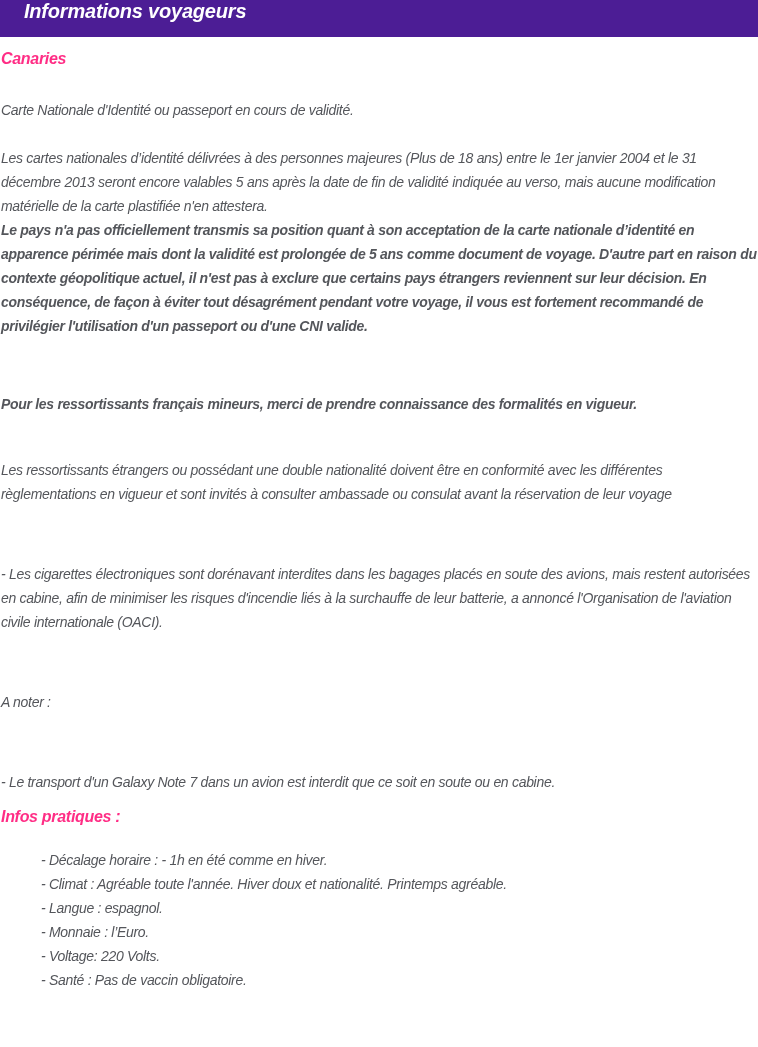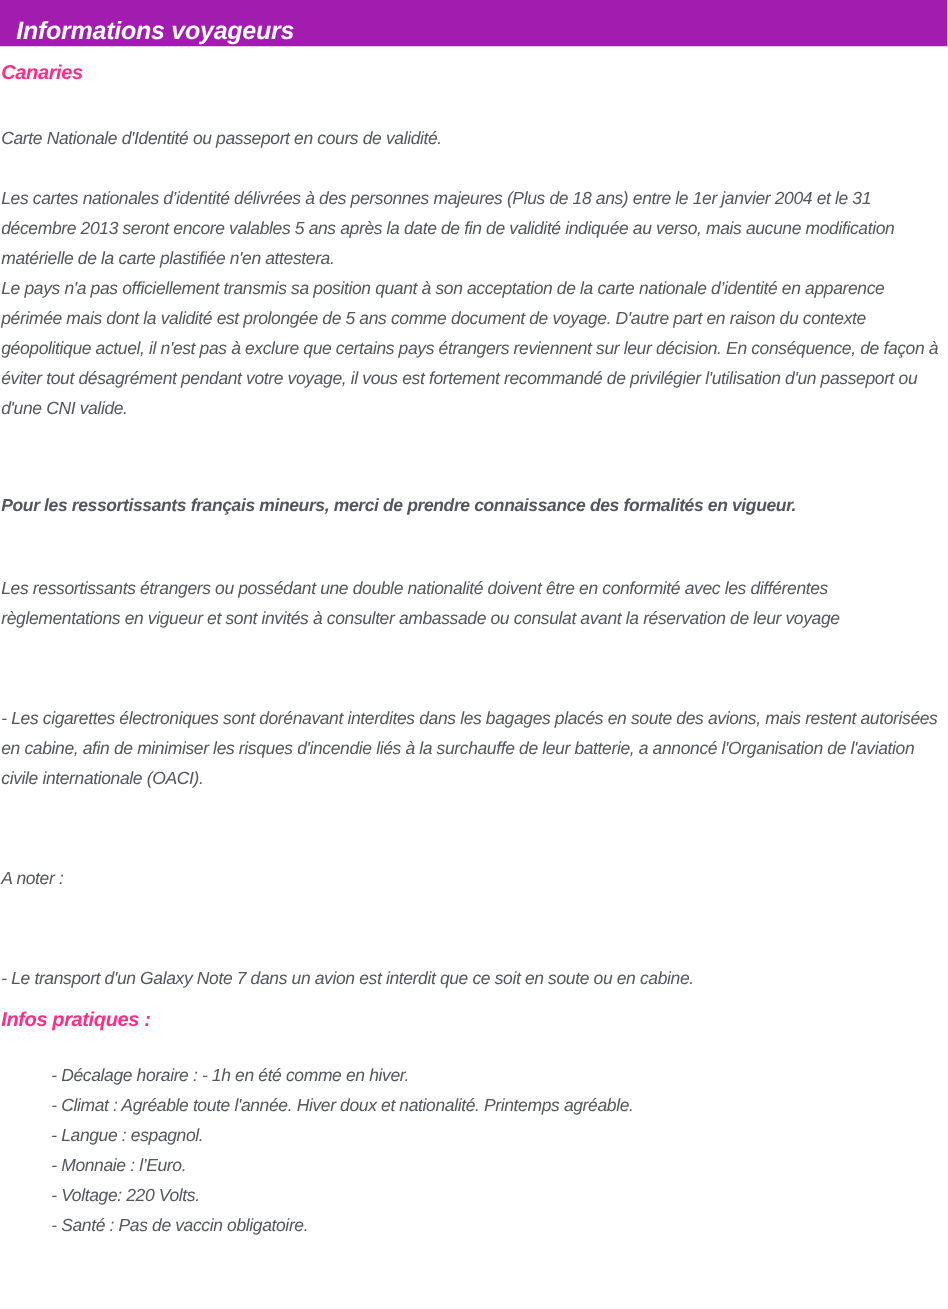--- a/index.html
+++ b/index.html
@@ -9,25 +9,25 @@
     width: 758px;
   }
   body {
     font-family: "Liberation Sans", sans-serif;
     font-style: italic;
     width: 758px;
     height: 1047px;
     overflow: hidden;
   }
   .topbar {
-    background: #a21caf;
+    background: #4c1d95;
     height: 37px;
     display: flex;
-    align-items: flex-end;
-    padding-left: 13px;
+    align-items: flex-start;
+    padding-left: 24px;
     box-sizing: border-box;
   }
   .topbar h1 {
     margin: 0;
     color: #ffffff;
     font-size: 20px;
     font-weight: 700;
     font-style: italic;
     letter-spacing: -0.2px;
   }
@@ -50,21 +50,21 @@
   .content p {
     color: #54565b;
     font-size: 14px;
     line-height: 24px;
     letter-spacing: -0.3px;
     margin: 0;
   }
   
   .m16 { margin-top: 16px !important; }
   .m24 { margin-top: 24px !important; }
-  .m0  { margin-top: 0 !important; }
+  .m0  { margin-top: 0 !important; font-weight: bold; }
   .m42 { margin-top: 42px !important; }
   .m54 { margin-top: 54px !important; font-weight: bold; }
   .m56 { margin-top: 56px !important; }
   .list { margin-top: 16px; }
   .list p { margin: 0; padding-left: 40px; }
 </style>
 </head>
 <body>
 
 <header class="topbar">

